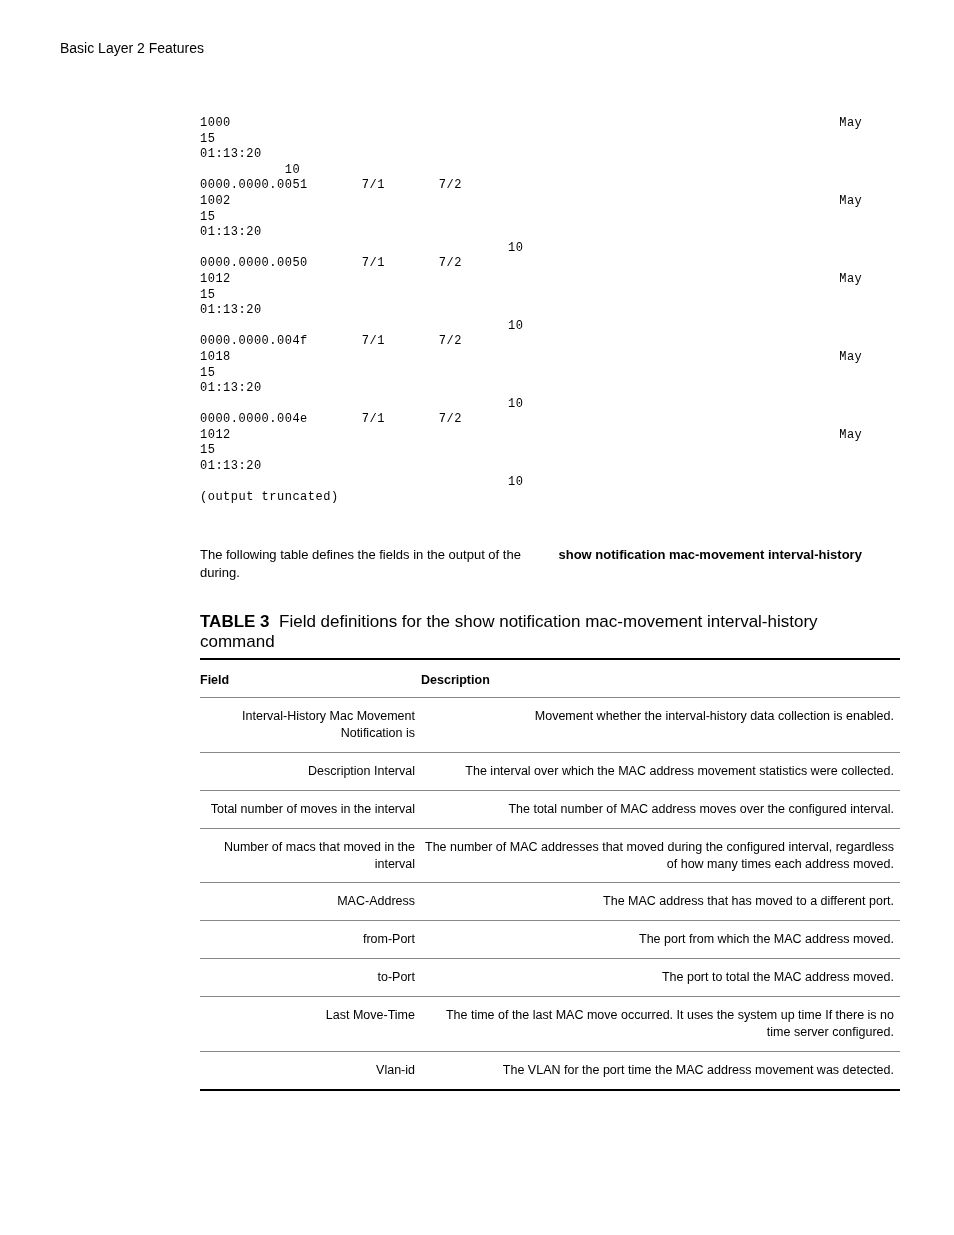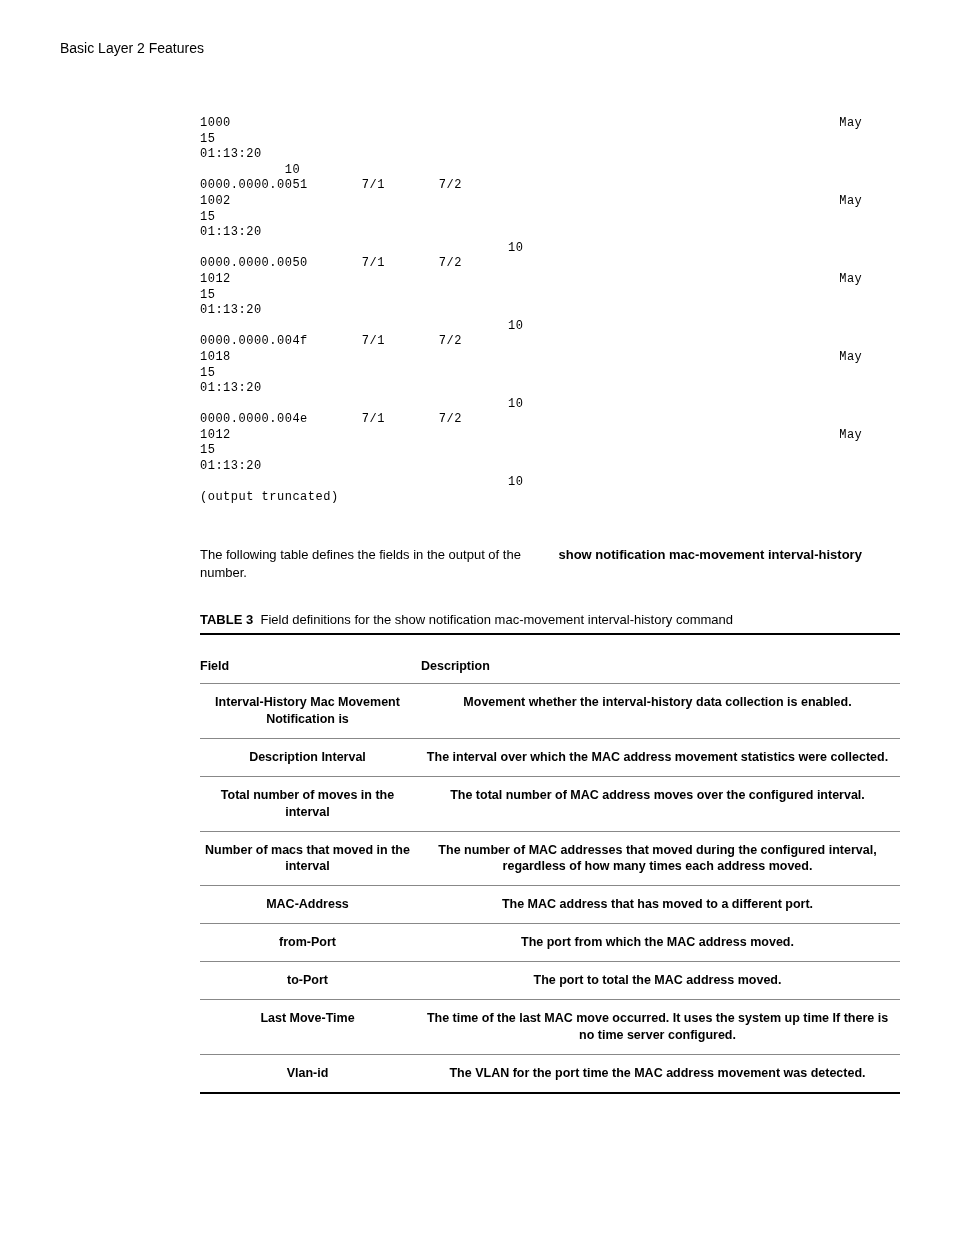--- a/index.html
+++ b/index.html
@@ -29,46 +29,45 @@
     margin-left: 140px;
     margin-right: 20px;
     font-size: 13px;
     line-height: 1.4;
     margin-bottom: 30px;
   }
   .paragraph b { font-weight: bold; margin-left: 34px; }
   .table-caption {
     margin-left: 140px;
     margin-right: 20px;
-    font-size: 13px;
+    font-size: 17px;
     margin-bottom: 6px;
   }
   .table-caption b { font-weight: bold; }
   table.defs {
     margin-left: 140px;
     border-collapse: collapse;
     width: 700px;
     font-size: 12.5px;
   }
   table.defs thead tr { }
   table.defs th {
     text-align: left;
     font-weight: bold;
-    padding: 24px 6px 10px 0;
+    padding: 13px 6px 10px 0;
     border-top: 2px solid #000;
     border-bottom: 1px solid #888;
     vertical-align: top;
   }
   table.defs td {
-    text-align: center;
+    text-align: right;
     padding: 10px 6px 10px 0;
     border-bottom: 1px solid #888;
     vertical-align: top;
     line-height: 1.35;
-    font-weight: bold;
   }
   table.defs tbody tr:last-child td {
     border-bottom: 2px solid #000;
   }
   table.defs th:first-child, table.defs td:first-child { width: 215px; }
 </style>
 </head>
 <body>
 
 <div class="header-title">
@@ -95,21 +94,21 @@
 01:13:20
                                         10
 0000.0000.004e       7/1       7/2
 1012                                                                               May
 15
 01:13:20
                                         10
 (output truncated)</div>
 
 <div class="paragraph">
-  <span>The following table defines the fields in the output of the </span><b>show notification mac-movement interval-history</b><span> number.</span>
+  <span>The following table defines the fields in the output of the </span><b>show notification mac-movement interval-history</b><span> during.</span>
 </div>
 
 <div class="table-caption">
   <b>TABLE 3</b>&nbsp;&nbsp;<span>Field definitions for the show notification mac-movement interval-history command</span>
 </div>
 
 <table class="defs">
   <thead>
     <tr>
       <th>Field</th>

